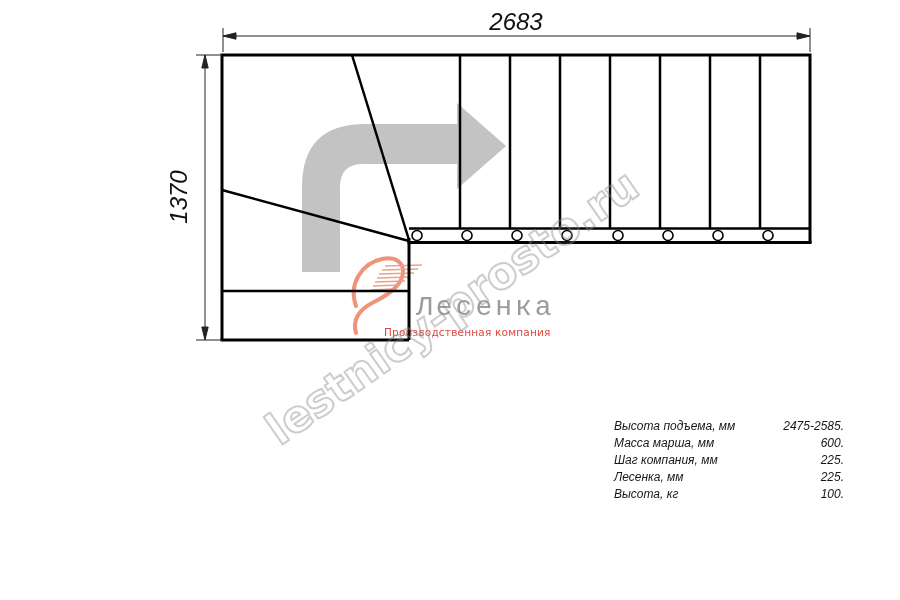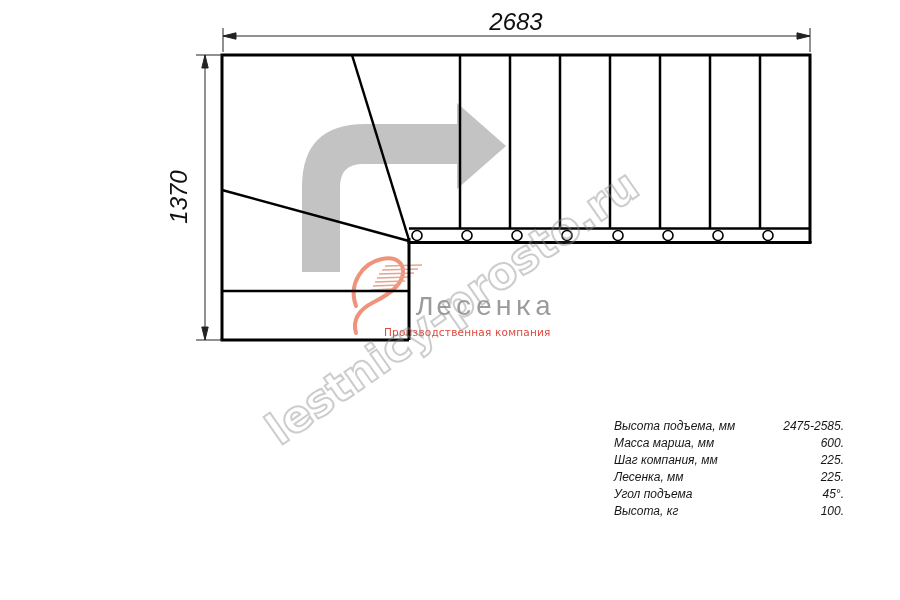--- a/index.html
+++ b/index.html
@@ -130,22 +130,18 @@
     </div>
     <div class="spec-row">
       <span class="spec-label">Шаг компания, мм</span>
       <span class="spec-value">225.</span>
     </div>
     <div class="spec-row">
       <span class="spec-label">Лесенка, мм</span>
       <span class="spec-value">225.</span>
     </div>
     <div class="spec-row">
-      <span class="spec-label">Угол подъема</span>
-      <span class="spec-value">45°.</span>
-    </div>
-    <div class="spec-row">
       <span class="spec-label">Высота, кг</span>
       <span class="spec-value">100.</span>
     </div>
   </div>
 
 </div>
 
 </body></html>

